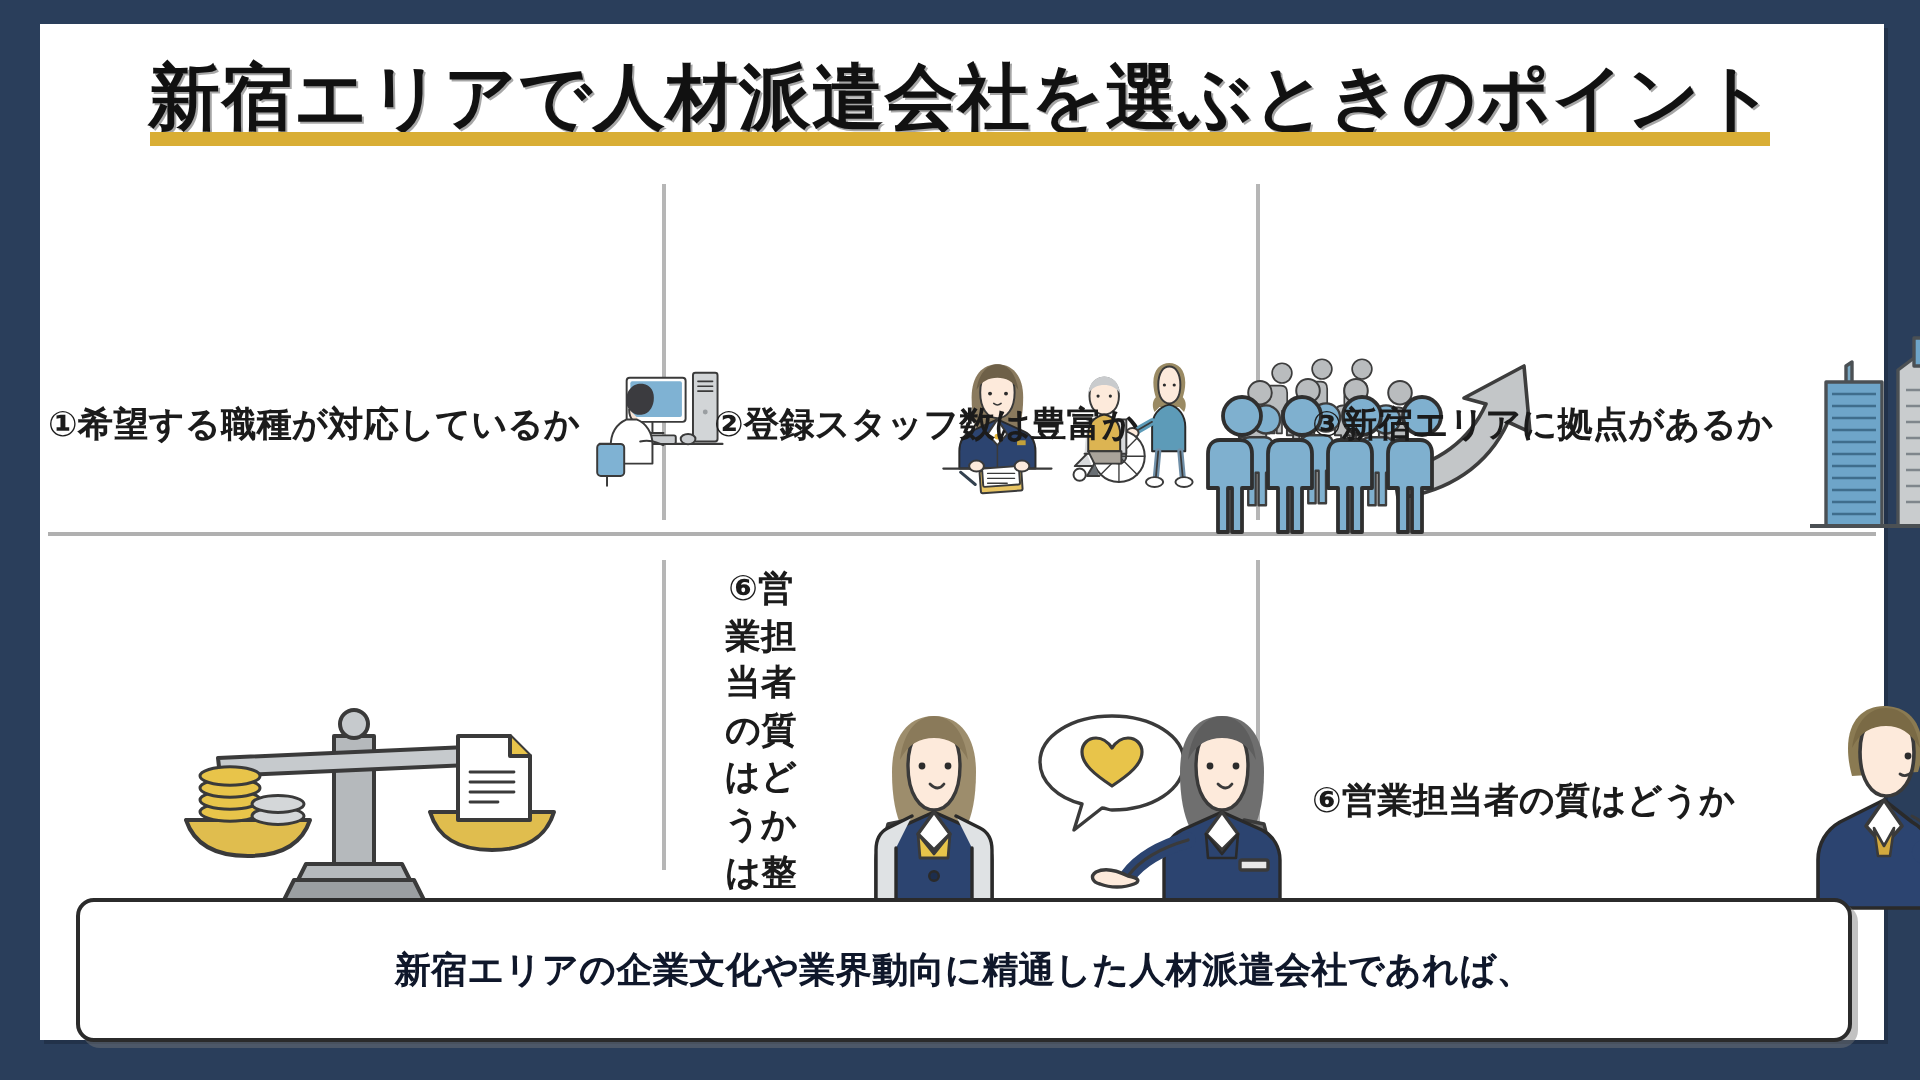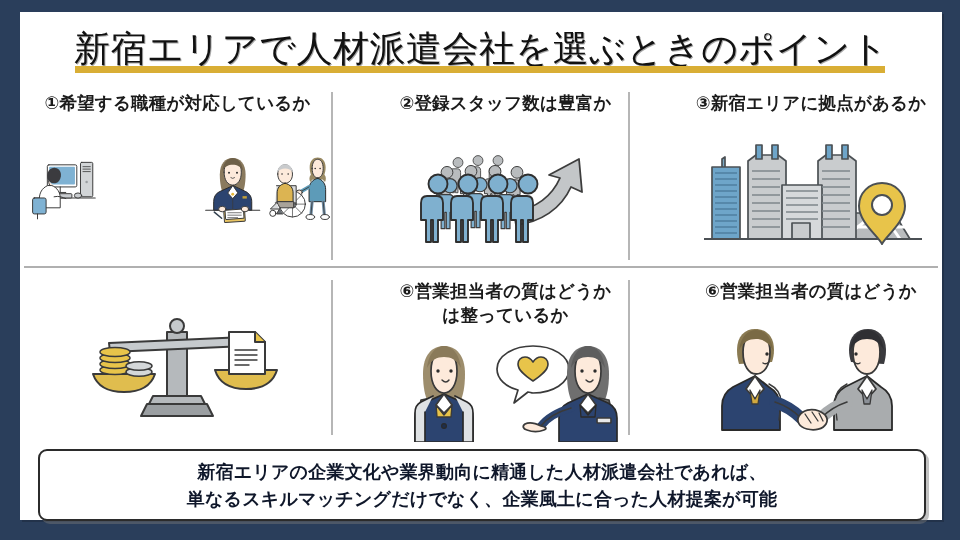--- a/index.html
+++ b/index.html
@@ -37,21 +37,21 @@
     left: 20px;
     top: 14px;
     width: 922px;
     height: 70px;
     display: flex;
     align-items: center;
     justify-content: center;
   }
   .title-text {
     font-size: 36px;
-    font-weight: 400;
+    font-weight: 700;
     letter-spacing: 0.5px;
     color: #111111;
     white-space: nowrap;
     text-shadow: 1px 1px 0 rgba(0,0,0,0.35);
   }
   .title-underline {
     position: absolute;
     left: 75px;
     top: 66px;
     width: 810px;
@@ -63,22 +63,22 @@
   .grid {
     position: absolute;
     left: 24px;
     top: 88px;
     width: 914px;
     height: 352px;
   }
   .cell {
     position: absolute;
     display: flex;
-    flex-direction: column;
     align-items: center;
+    margin-top: 36px;
   }
   .cell-r1 { top: 4px; height: 172px; }
   .cell-r2 { top: 192px; height: 172px; }
   .col1 { left: 0px;   width: 307px; }
   .col2 { left: 307px; width: 297px; padding-left: 26px; }
   .col3 { left: 604px; width: 310px; padding-left: 28px; }
 
   .cell-heading {
     font-size: 17.5px;
     font-weight: 700;
@@ -449,16 +449,15 @@
             <path d="M124 90 l6 9 M131 88 l6 9 M138 89 l4 8" stroke-width="1.3"></path>
           </g>
         </svg>
       </div>
     </div>
 
   </div>
 
   <div class="summary-box">
     <div class="summary-line">新宿エリアの企業文化や業界動向に精通した人材派遣会社であれば、</div>
-    <div class="summary-line">単なるスキルマッチングだけでなく、企業風土に合った人材提案が可能</div>
   </div>
 
 </div>
 
 </body></html>

